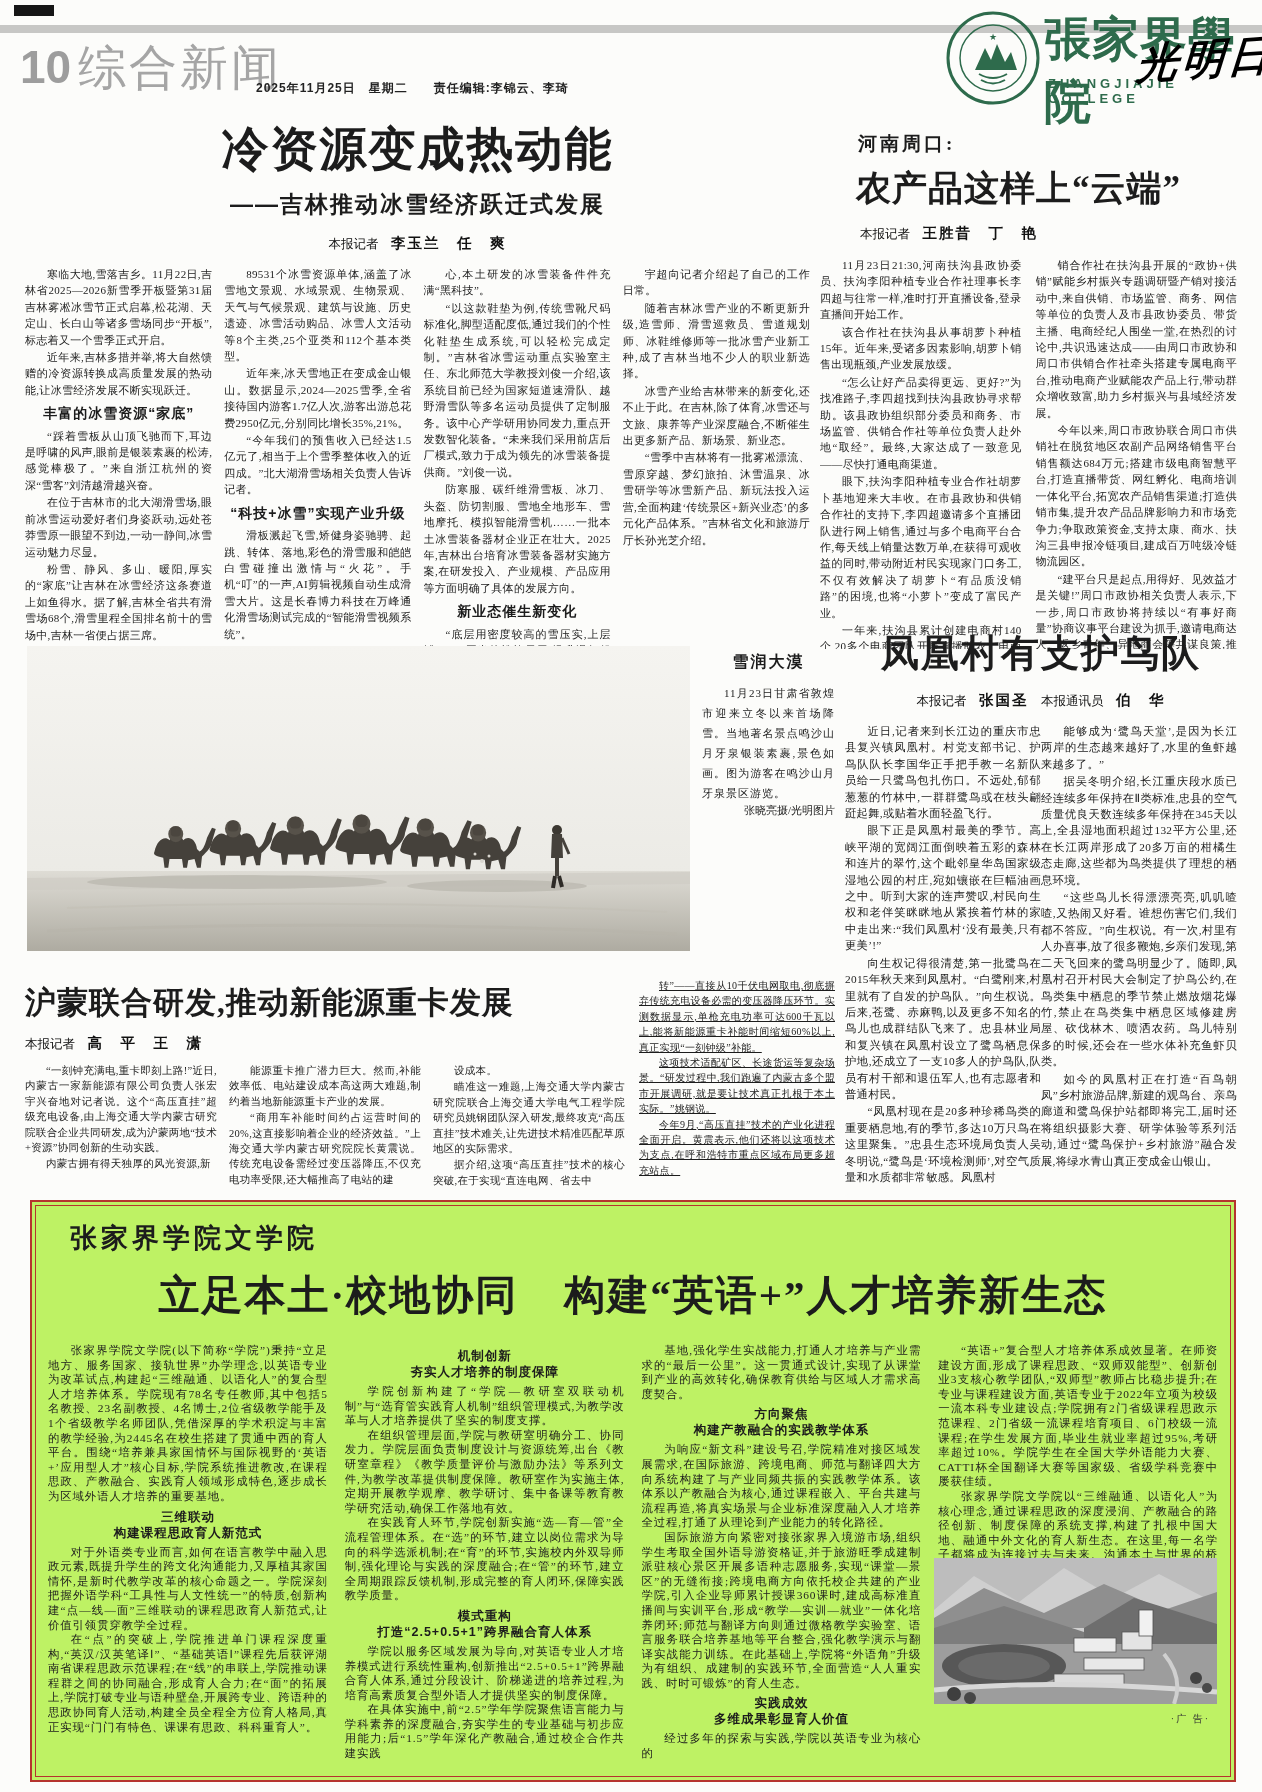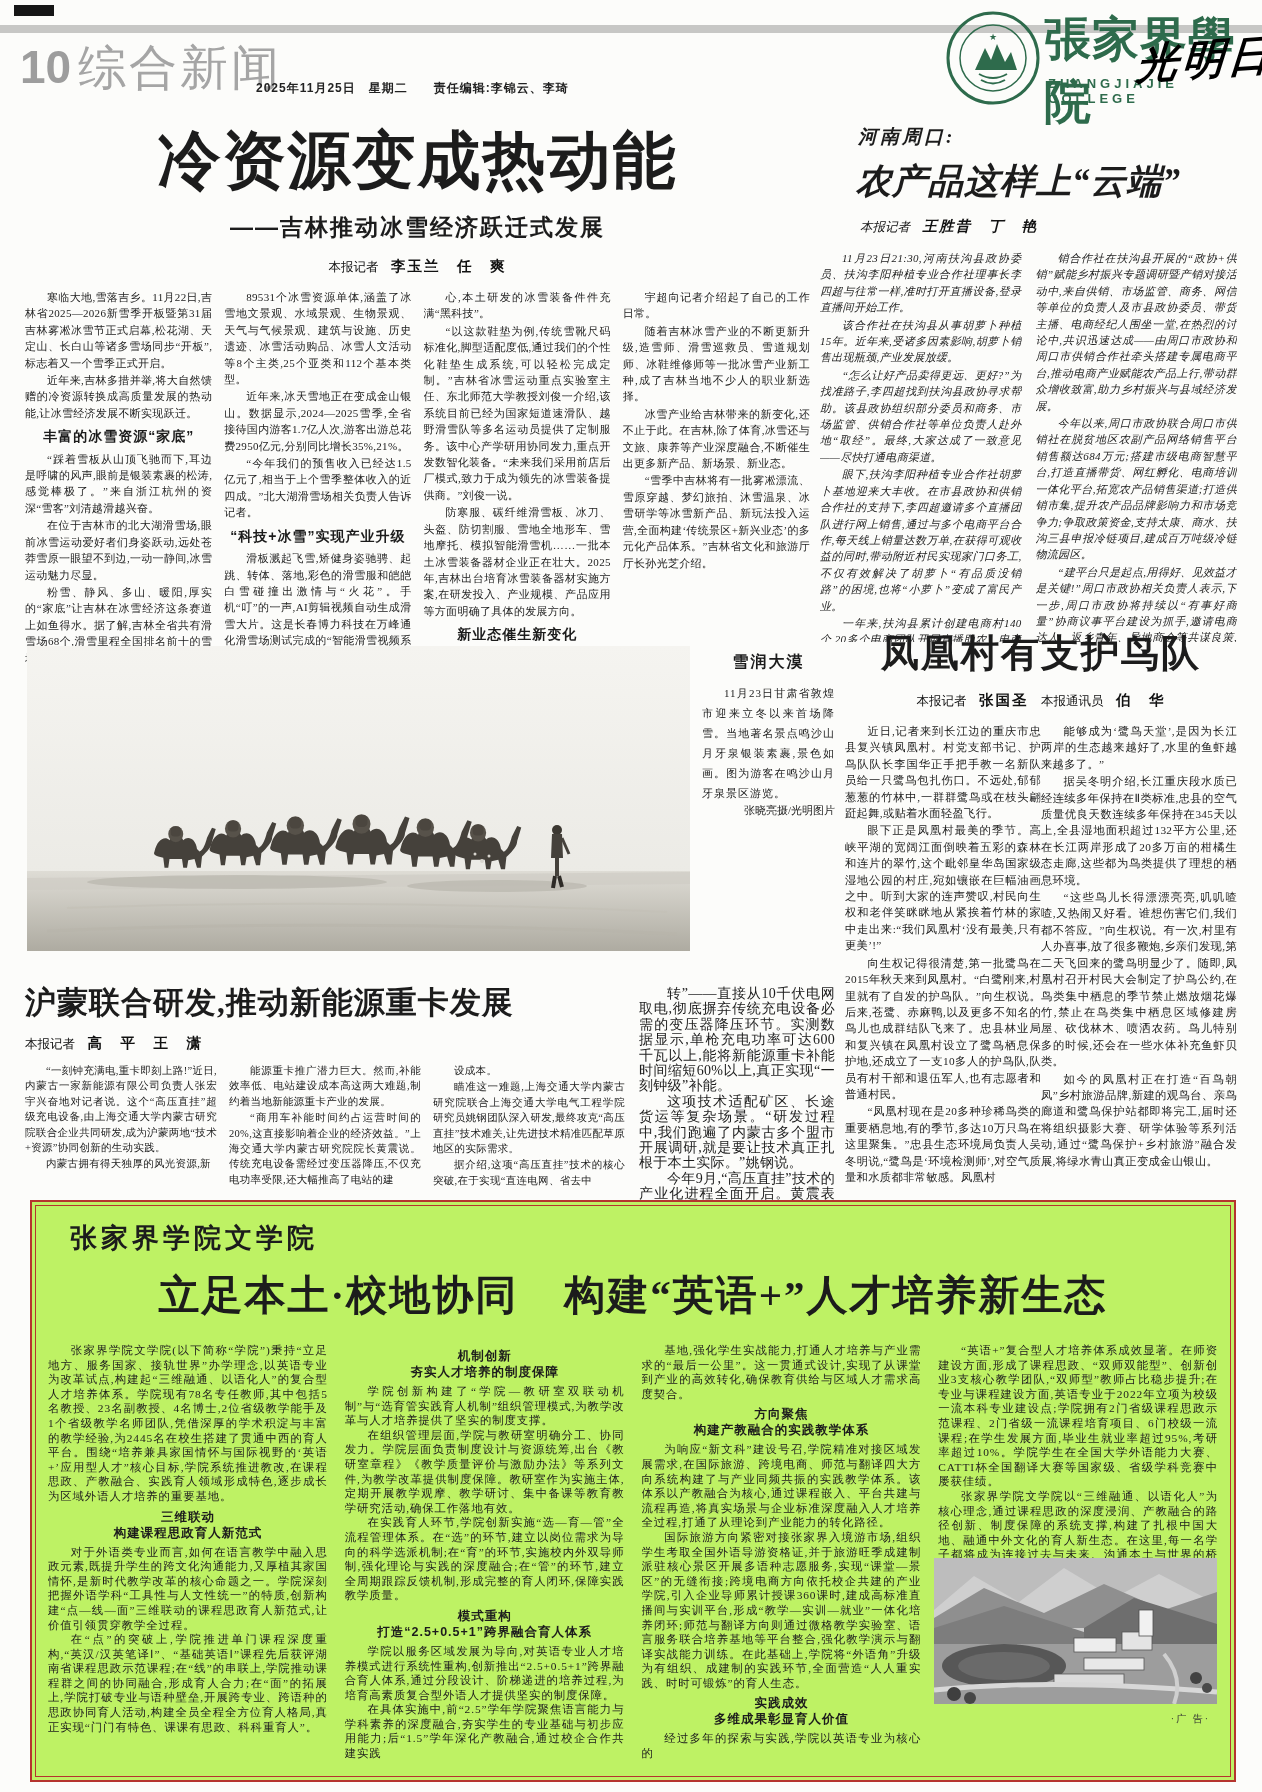--- a/index.html
+++ b/index.html
@@ -22,26 +22,26 @@
   .a-title{text-align:center;font-weight:900;letter-spacing:2px;}
   .a-byline{text-align:center;font-size:12.5px;color:#111;}
   .a-byline b{font-size:14.5px;letter-spacing:2px;}
   .cols{display:grid;overflow:hidden;}
   .ncol{overflow:hidden;font-size:11px;line-height:16.4px;letter-spacing:0.3px;}
   .ncol p{margin-bottom:1px;}
   .colhead{font-family:"Liberation Sans",sans-serif;font-weight:700;text-align:center;
            text-indent:0;margin:7px 0 6px 0;font-size:14px;letter-spacing:1px;}
   
   .jilin{left:25px;top:118px;width:785px;}
-  .jilin .a-title{font-size:63px;}
+  .jilin .a-title{font-size:47px;}
   .jilin .a-sub{font-family:"Liberation Sans",sans-serif;text-align:center;font-size:23px;font-weight:600;margin-top:8px;letter-spacing:2px;}
   .jilin .a-byline{margin-top:14px;}
   .jilin .cols{grid-template-columns:repeat(4,1fr);gap:12px;height:392px;margin-top:13px;}
   
-  .zhoukou{left:820px;top:124px;width:417px;font-style:italic;}
+  .zhoukou{left:820px;top:131px;width:417px;}
   .zhoukou .kicker{font-size:19px;font-weight:700;margin-left:38px;letter-spacing:3px;}
   .zhoukou .a-title{font-size:35px;text-align:left;margin-left:36px;margin-top:8px;letter-spacing:1px;}
   .zhoukou .a-byline{text-align:left;margin-left:40px;margin-top:12px;}
   .zhoukou .cols{grid-template-columns:repeat(2,1fr);gap:14px;height:392px;margin-top:14px;}
   
   .photo{left:27px;top:646px;width:663px;height:305px;background:#f2f1ed;}
   .caption{left:702px;top:652px;width:133px;height:228px;}
   .cap-title{font-family:"Liberation Sans",sans-serif;font-weight:700;font-size:16px;text-align:center;letter-spacing:2px;margin-bottom:10px;}
   .cap-text{font-size:11px;line-height:20px;letter-spacing:1px;color:#222;}
   .cap-credit{font-size:11px;font-weight:400;text-align:right;text-indent:0;}
@@ -51,22 +51,22 @@
   .fenghuang .a-byline{margin-top:12px;}
   .fenghuang .cols{grid-template-columns:repeat(2,1fr);gap:0;height:478px;margin-top:13px;}
   .fenghuang .ncol{font-size:11.3px;line-height:16.4px;}
   
   .humeng{left:25px;top:978px;width:810px;height:214px;}
   .humeng .a-title{text-align:left;font-size:31px;letter-spacing:1px;}
   .humeng .a-byline{text-align:left;margin-top:10px;}
   .humeng .left{position:absolute;left:0;top:4px;width:600px;}
   .humeng .cols{grid-template-columns:repeat(3,1fr);gap:12px;height:128px;margin-top:10px;}
   .humeng .ncol{font-size:10.5px;line-height:15.4px;}
-  .humeng .side{position:absolute;right:0;top:8px;width:196px;height:214px;overflow:hidden;
-                font-size:14px;line-height:15.4px;letter-spacing:0.3px;}
+  .humeng .side{position:absolute;right:0;top:0;width:196px;height:214px;overflow:hidden;
+                font-size:10px;line-height:15.4px;letter-spacing:0.3px;text-decoration:underline;}
   
   .feature{left:30px;top:1200px;width:1202px;height:578px;border:2px solid #b5342e;background:#bef264;}
   .feature-inner{position:absolute;left:3px;top:3px;right:3px;bottom:3px;border:1px solid #b5342e;padding:14px 12px 6px 12px;}
   .f-org{font-family:"Liberation Sans",sans-serif;font-size:27px;font-weight:800;letter-spacing:4px;margin-left:22px;}
   .f-title{text-align:center;font-size:41px;font-weight:900;margin-top:12px;letter-spacing:2px;white-space:nowrap;}
   .f-title .gap{display:inline-block;width:46px;}
   .f-cols{display:grid;grid-template-columns:repeat(4,1fr);gap:17px;height:442px;margin-top:20px;}
   .f-cols .ncol{font-size:11.4px;line-height:14.6px;letter-spacing:0.9px;}
   .f-cols .colhead{font-size:12.5px;margin:5px 0 4px 0;letter-spacing:1px;line-height:16px;}
   .f-cols p{margin-bottom:0;}

